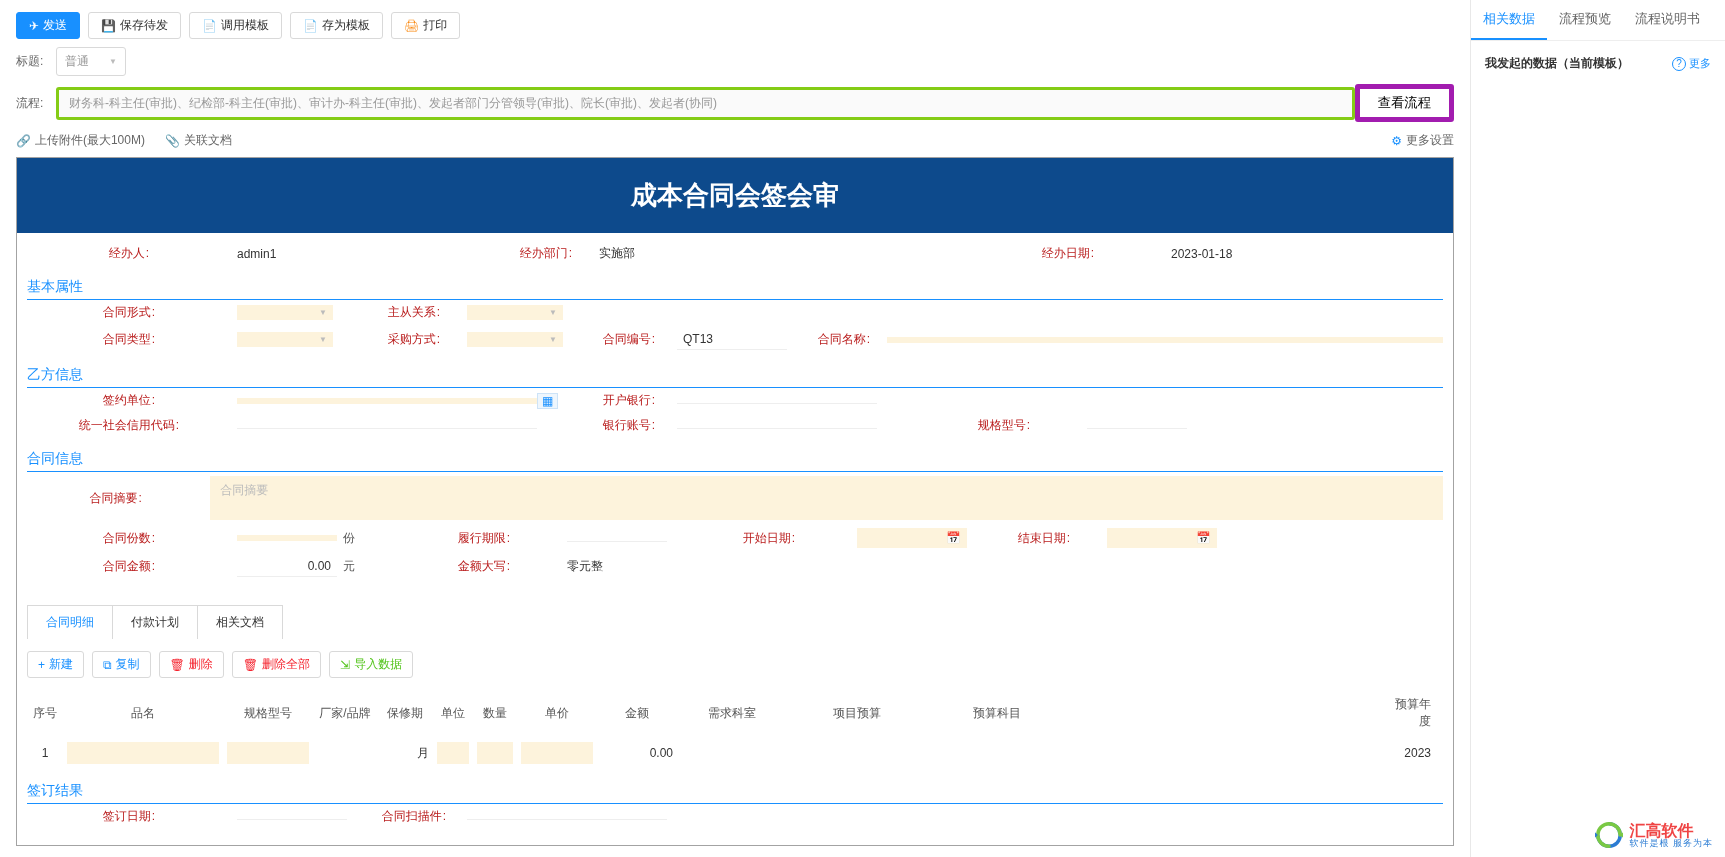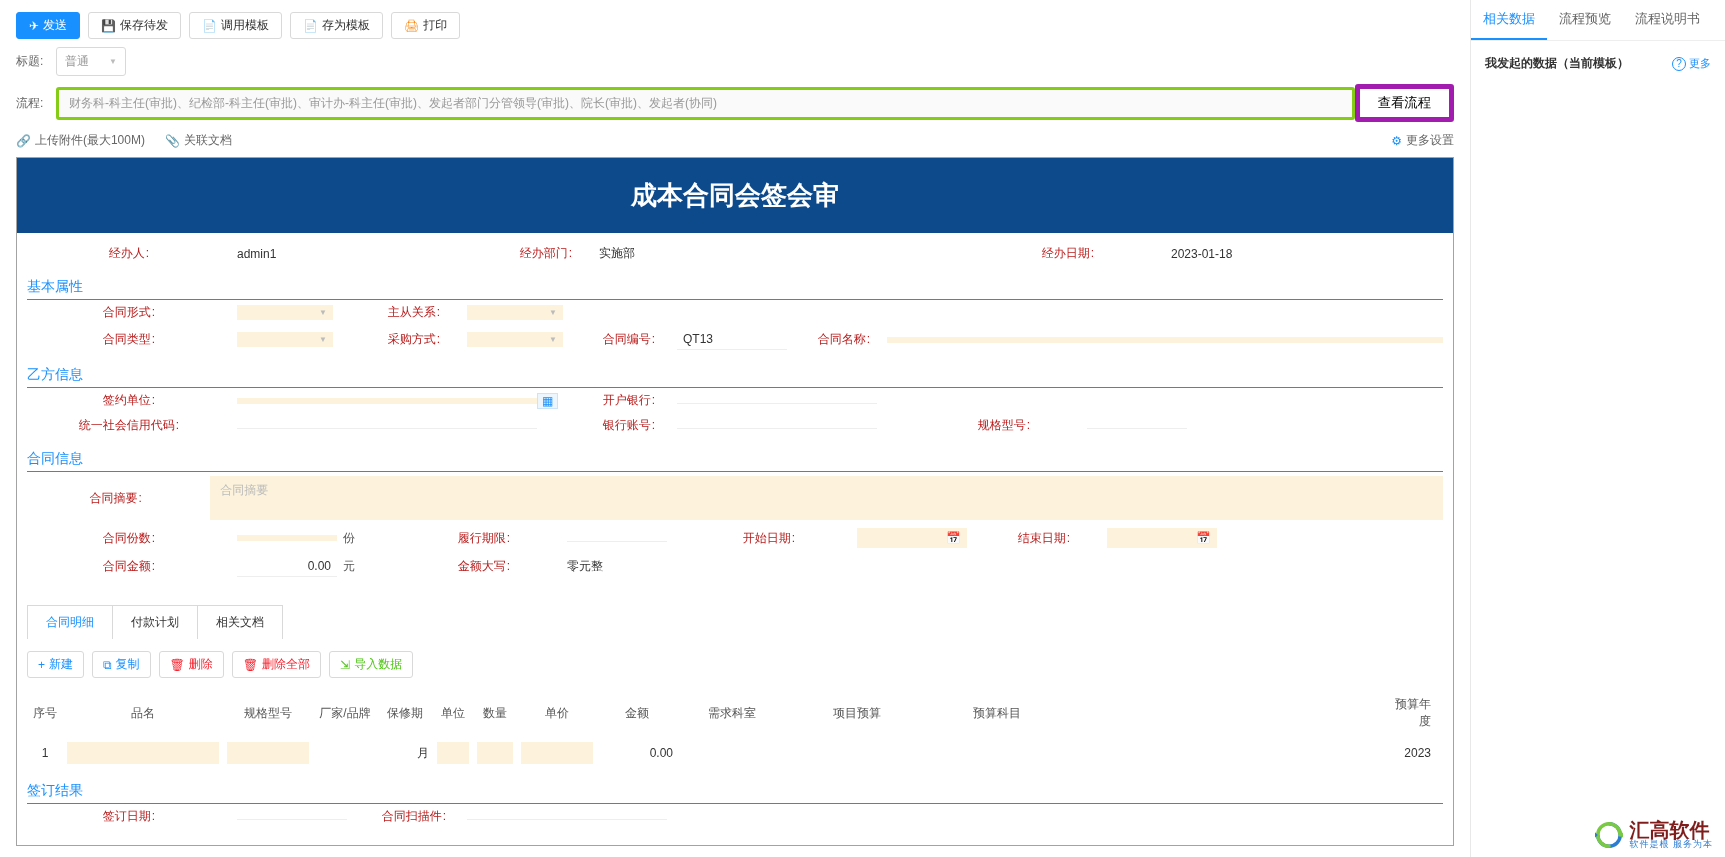--- a/index.html
+++ b/index.html
@@ -92,21 +92,21 @@
 .side-tab.active { color: #1890ff; border-bottom: 2px solid #1890ff; }
 .side-body { padding: 14px; }
 .side-row { display: flex; justify-content: space-between; align-items: center; font-size: 12px; color: #333; }
 .help-icon { color: #1890ff; border: 1px solid #1890ff; border-radius: 50%; width: 14px; height: 14px; display: inline-flex; align-items: center; justify-content: center; font-size: 10px; }
 .more-link { color: #1890ff; font-size: 11px; display: flex; gap: 3px; align-items: center; }
 
 
 .logo { position: fixed; right: 12px; bottom: 8px; display: flex; align-items: center; gap: 6px; }
 .logo-icon { width: 28px; height: 28px; }
 .logo-text { display: flex; flex-direction: column; line-height: 1; }
-.logo-main { font-size: 20px; font-weight: bold; color: #7f1d1d; }
+.logo-main { font-size: 16px; font-weight: bold; color: #ef4444; }
 .logo-sub { font-size: 9px; color: #2b7cd3; letter-spacing: 1px; }
 
 .chevron { font-size: 8px; color: #bbb; }
 svg { display: block; }
 </style>
 </head>
 <body>
 
 <div class="container">
   <div class="main">

